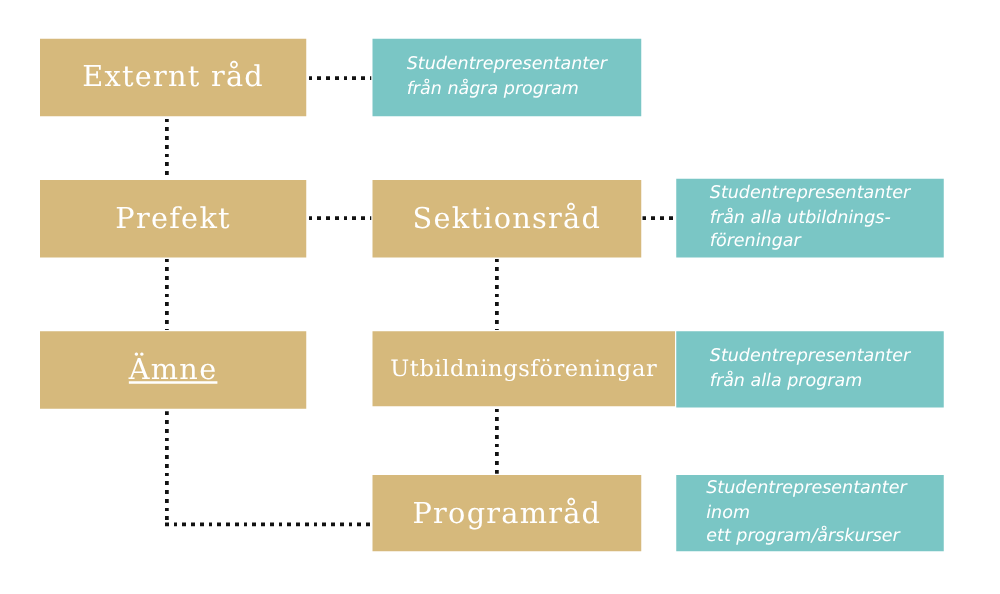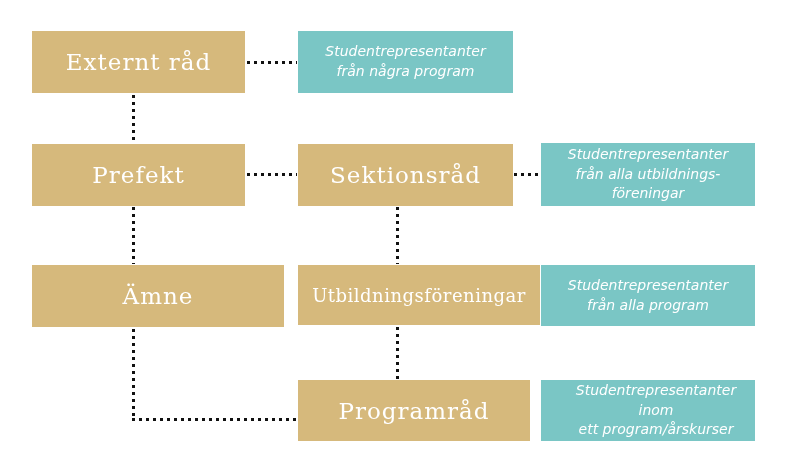--- a/index.html
+++ b/index.html
@@ -13,21 +13,20 @@
     height: 475px;
     background: var(--background, #ffffff);
     overflow: hidden;
     font-family: "DejaVu Sans", sans-serif;
   }
   .node {
     position: absolute;
     display: flex;
     align-items: center;
     justify-content: center;
-    text-align: center;
     box-sizing: border-box;
     color: var(--label-text, #ffffff);
   }
   .tan {
     background: var(--box-tan, #d6b97c);
     font-family: "DejaVu Serif", "Liberation Serif", serif;
     font-size: 23px;
     letter-spacing: 1px;
     white-space: nowrap;
   }
@@ -65,26 +64,26 @@
   <div class="node tan" style="left:32px; top:31px; width:213px; height:62px;">Externt råd</div>
   <div class="node teal" style="left:298px; top:31px; width:215px; height:62px;">Studentrepresentanter
 från några program</div>
 
   <div class="node tan" style="left:298px; top:144px; width:215px; height:62px;">Sektionsråd</div>
   <div class="node tan" style="left:32px; top:144px; width:213px; height:62px;">Prefekt</div>
   <div class="node teal" style="left:541px; top:143px; width:214px; height:63px;">Studentrepresentanter
 från alla utbildnings-
 föreningar</div>
 
-  <div class="node tan" style="left:32px; top:265px; width:252px; height:62px;">Ämne</div>
+  <div class="node tan" style="left:32px; top:265px; width:213px; height:62px;text-decoration:underline;">Ämne</div>
   <div class="node tan small" style="left:298px; top:265px; width:242px; height:60px;">Utbildningsföreningar</div>
   <div class="node teal" style="left:541px; top:265px; width:214px; height:61px;">Studentrepresentanter
 från alla program</div>
 
-  <div class="node tan" style="left:298px; top:380px; width:232px; height:61px;">Programråd</div>
+  <div class="node tan" style="left:298px; top:380px; width:215px; height:61px;">Programråd</div>
   <div class="node teal" style="left:541px; top:380px; width:214px; height:61px;padding-left:24px;">Studentrepresentanter inom
 ett program/årskurser</div>
 
   <div class="hline" style="left:247px; top:61px; width:50px;"></div>
   <div class="vline" style="left:132px; top:95px; height:48px;"></div>
   <div class="hline" style="left:247px; top:173px; width:50px;"></div>
   <div class="hline" style="left:514px; top:173px; width:26px;"></div>
   <div class="vline" style="left:132px; top:207px; height:57px;"></div>
   <div class="vline" style="left:396px; top:207px; height:57px;"></div>
   <div class="vline" style="left:396px; top:327px; height:52px;"></div>

